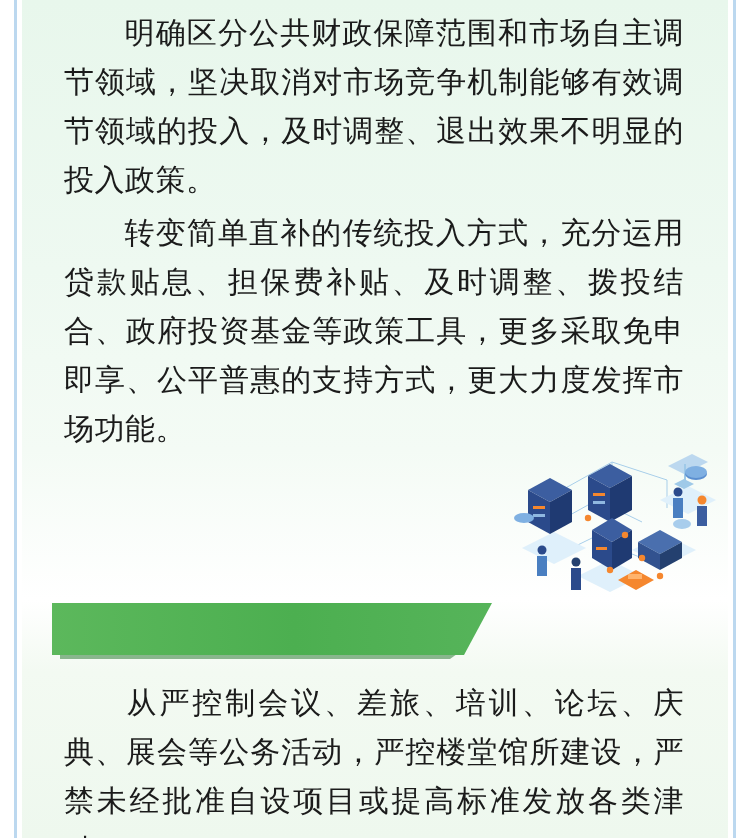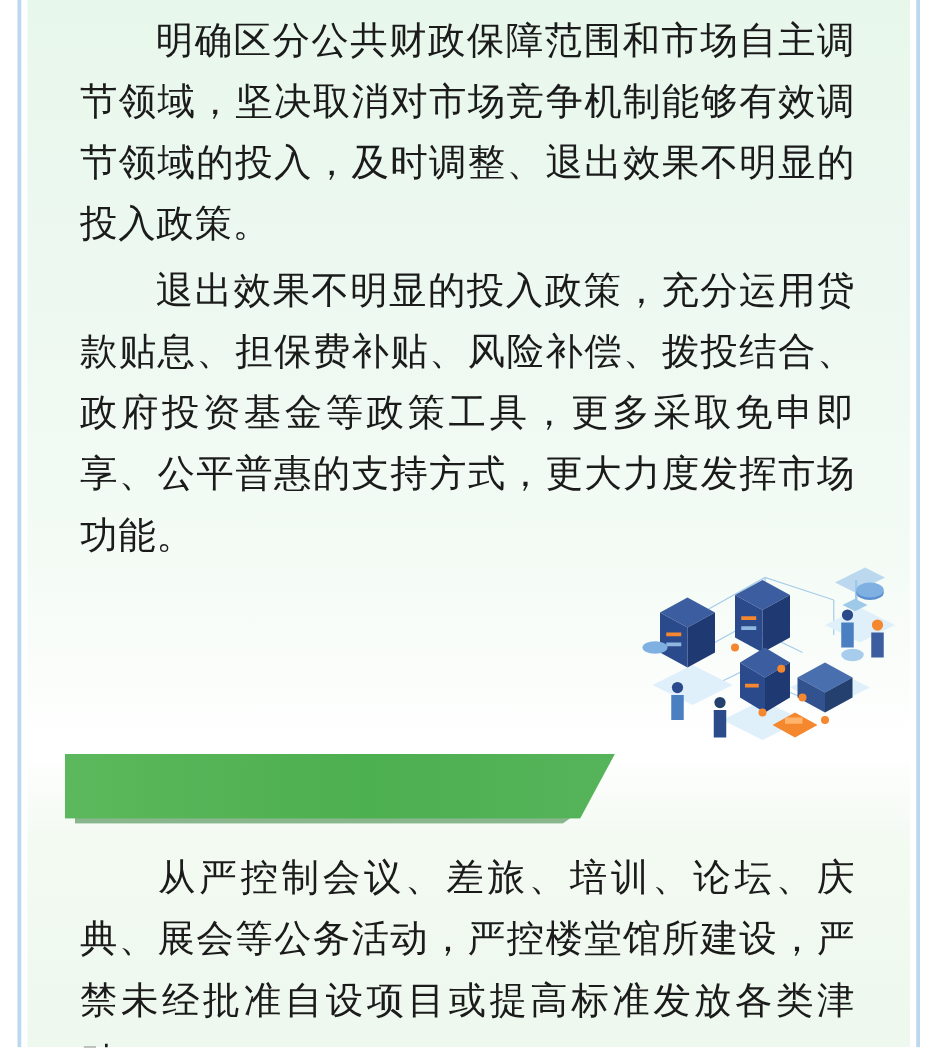--- a/index.html
+++ b/index.html
@@ -144,21 +144,21 @@
     <div class="rail-line"></div>
   </div>
 
   <div class="content">
 
     <div class="section-upper"></div>
     <div class="section-lower"></div>
 
     <div class="para" id="para1"><span class="indent"></span><span>明确区分公共财政保障范围和市场自主调节领域，坚决取消对市场竞争机制能够有效调节领域的投入，及时调整、退出效果不明显的投入政策。</span></div>
 
-    <div class="para" id="para2"><span class="indent"></span><span>退出效果不明显的投入政策，充分运用贷款贴息、担保费补贴、风险补偿、拨投结合、政府投资基金等政策工具，更多采取免申即享、公平普惠的支持方式，更大力度发挥市场功能。</span></div>
+    <div class="para" id="para2"><span class="indent"></span><span>转变简单直补的传统投入方式，充分运用贷款贴息、担保费补贴、及时调整、拨投结合、政府投资基金等政策工具，更多采取免申即享、公平普惠的支持方式，更大力度发挥市场功能。</span></div>
 
     <div class="illus">
       <svg width="230" height="180" viewBox="0 0 230 180" xmlns="http://www.w3.org/2000/svg">
 
         <g stroke="#9fc9e8" stroke-width="1" fill="none" opacity="0.9">
           <path d="M70 60 L120 32 L175 50"></path>
           <path d="M60 95 L105 70 L150 92"></path>
           <path d="M55 130 L100 108 L150 128"></path>
           <path d="M120 32 L120 62"></path>
           <path d="M175 50 L175 78"></path>

